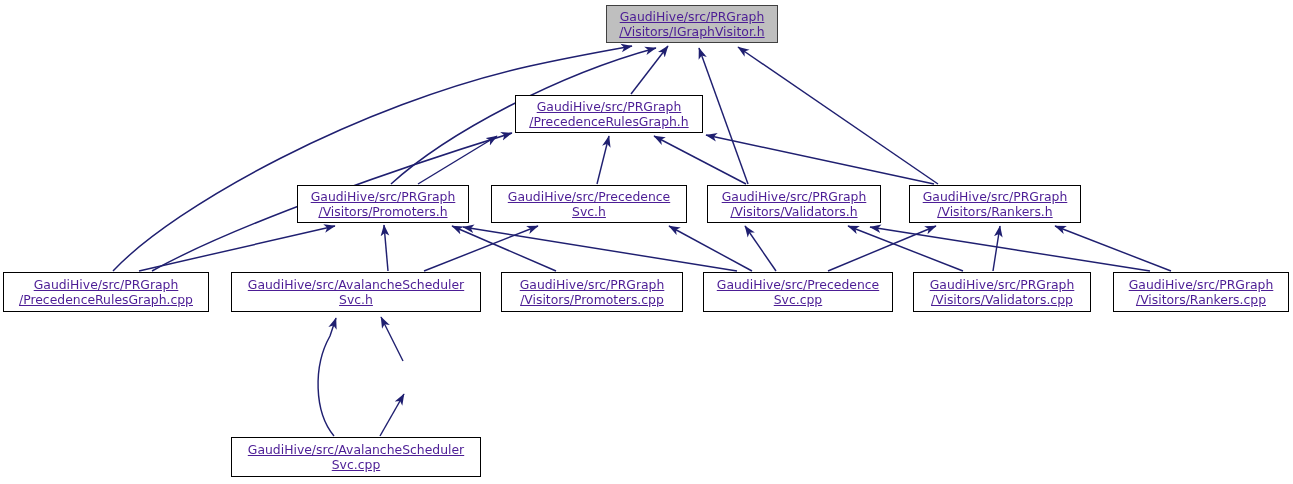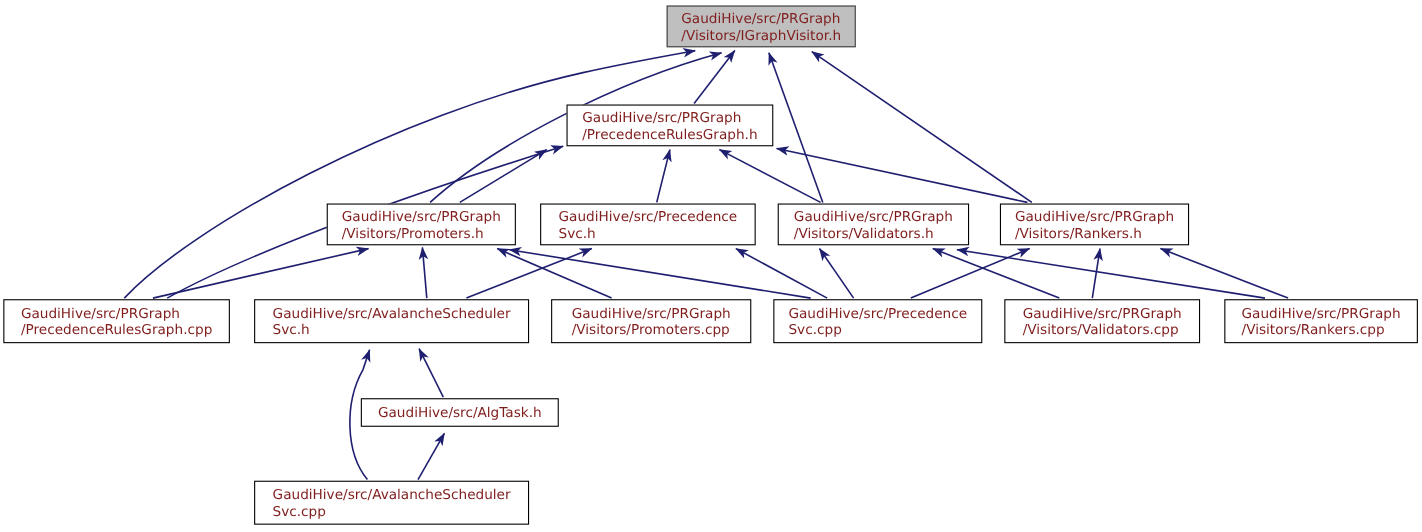--- a/index.html
+++ b/index.html
@@ -1,22 +1,22 @@
 <!DOCTYPE html>
 <html><head>
 <meta charset="utf-8">
 <title>Include dependency graph</title>
 <style>
   html,body{margin:0;padding:0;background:#ffffff;}
   body{font-family:"DejaVu Sans","Liberation Sans",sans-serif;}
   #graph{position:relative;width:1293px;height:484px;background:#ffffff;overflow:hidden;}
   #edges{position:absolute;left:0;top:0;width:1293px;height:484px;}
   .node{position:absolute;box-sizing:border-box;background:#ffffff;border:1px solid #000000;
-        display:flex;align-items:center;justify-content:center;
-        font-size:12.4px;line-height:15.5px;color:#7f1d1d;letter-spacing:0px;z-index:2;}
+        display:flex;align-items:center;justify-content:center;text-align:center;
+        font-size:12.4px;line-height:15.5px;color:#4c1d95;letter-spacing:0px;z-index:2;text-decoration:underline;}
   .node.focus{background:#bfbfbf;border:1px solid #404040;}
   .node span{display:block;white-space:pre-line;padding:0 3px;}
 </style>
 </head>
 <body>
 
 <div id="graph">
   <svg id="edges" viewBox="0 0 1293 484" xmlns="http://www.w3.org/2000/svg" aria-hidden="true">
     <defs>
       <marker id="ah" markerWidth="9" markerHeight="9" refX="7.6" refY="3.2" orient="auto" markerUnits="strokeWidth">
@@ -103,20 +103,17 @@
 Svc.cpp</span>
     </div>
     <div class="node" style="left: 913px; top: 272px; width: 178px; height: 40px;">
       <span>GaudiHive/src/PRGraph
 /Visitors/Validators.cpp</span>
     </div>
     <div class="node" style="left: 1113px; top: 272px; width: 176px; height: 40px;">
       <span>GaudiHive/src/PRGraph
 /Visitors/Rankers.cpp</span>
     </div>
-    <div class="node" style="left: 328px; top: 362px; width: 180px; height: 26px;">
-      <span>GaudiHive/src/AlgTask.h</span>
-    </div>
     <div class="node" style="left: 231px; top: 437px; width: 250px; height: 40px;">
       <span>GaudiHive/src/AvalancheScheduler
 Svc.cpp</span>
     </div>
   </div>
 
 </body></html>

